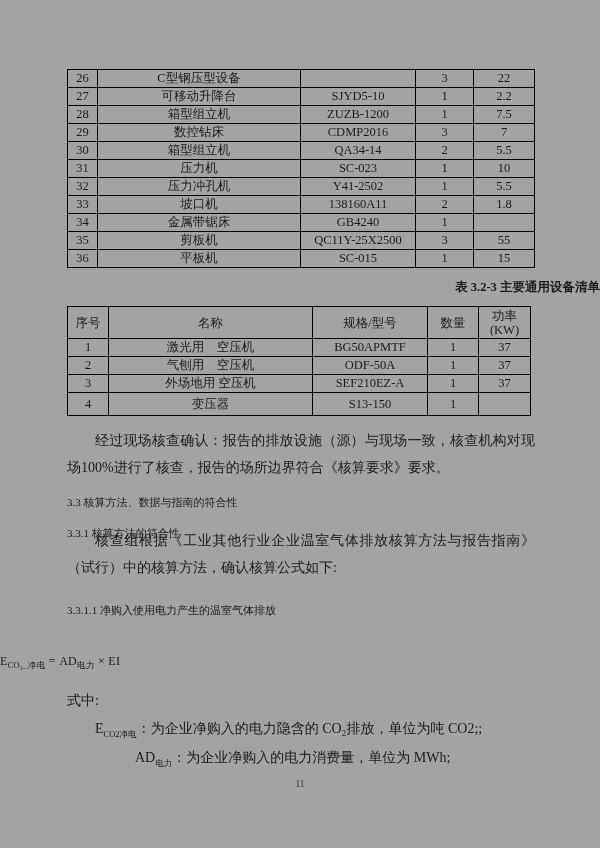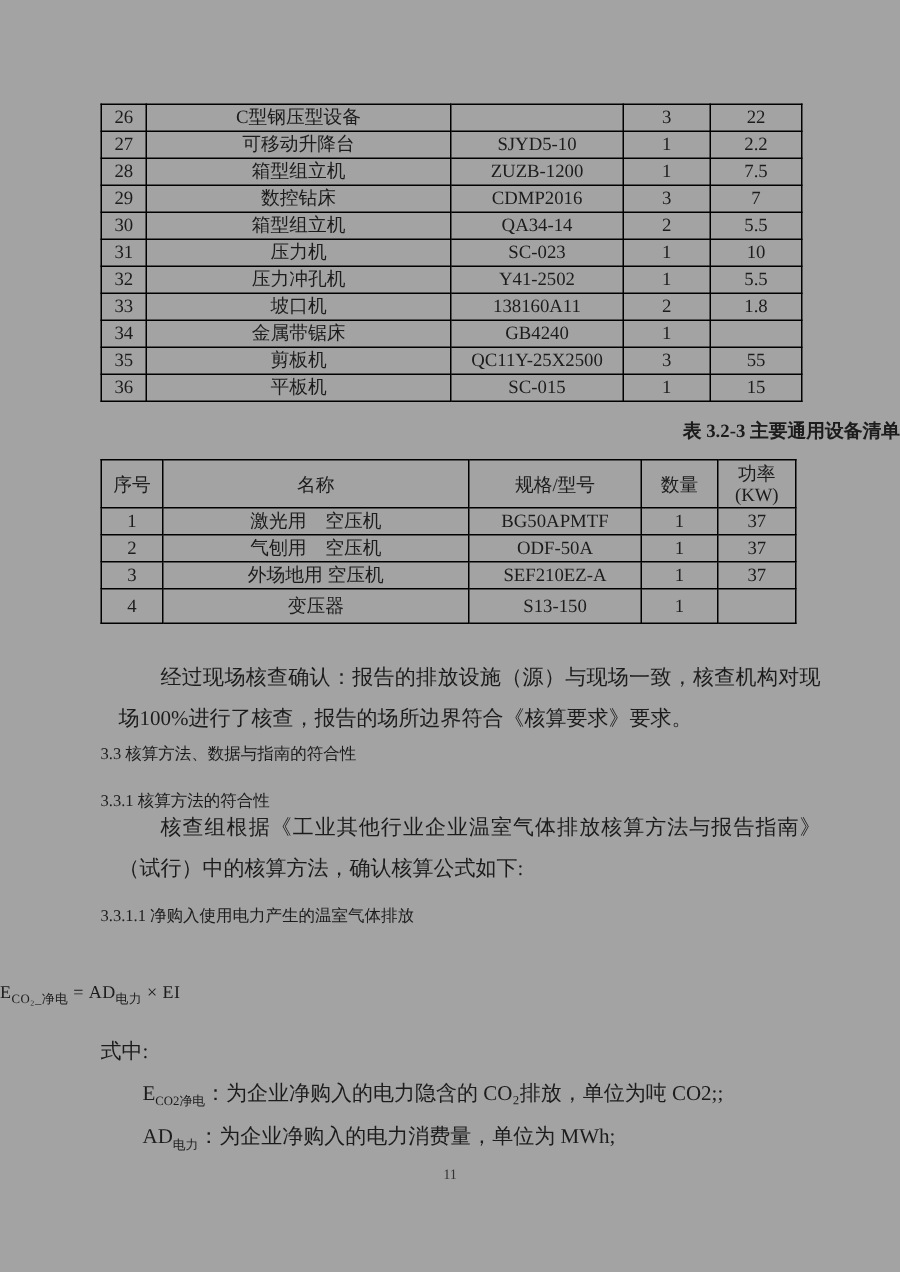--- a/index.html
+++ b/index.html
@@ -39,21 +39,21 @@
     font-weight: bold;
     font-size: 12.5px;
   }
   .para {
     position: absolute;
     left: 67px; width: 468px;
     font-size: 14px;
     line-height: 26.5px;
     text-align: justify;
     text-indent: 2em;
-    margin: 12px;
+    margin: 0;
   }
   .p1 { top: 428px; }
   .p2 { top: 528px; }
   .hdg {
     position: absolute;
     left: 67px;
     font-size: 11px;
     font-weight: normal;
     margin: 0;
     white-space: nowrap;
@@ -79,21 +79,21 @@
     margin: 0;
   }
   .def {
     position: absolute;
     left: 95px;
     font-size: 14px;
     margin: 0;
     font-family: Liberation Serif, serif;
   }
   .def1 { top: 720px; }
-  .def2 { top: 749px; }
+  .def2 { top: 749px; margin-left: 40px; }
   .pageno {
     position: absolute;
     left: 0; top: 779px; width: 600px;
     text-align: center;
     font-size: 9.5px;
     color: #333;
   }
 </style>
 </head>
 <body>

